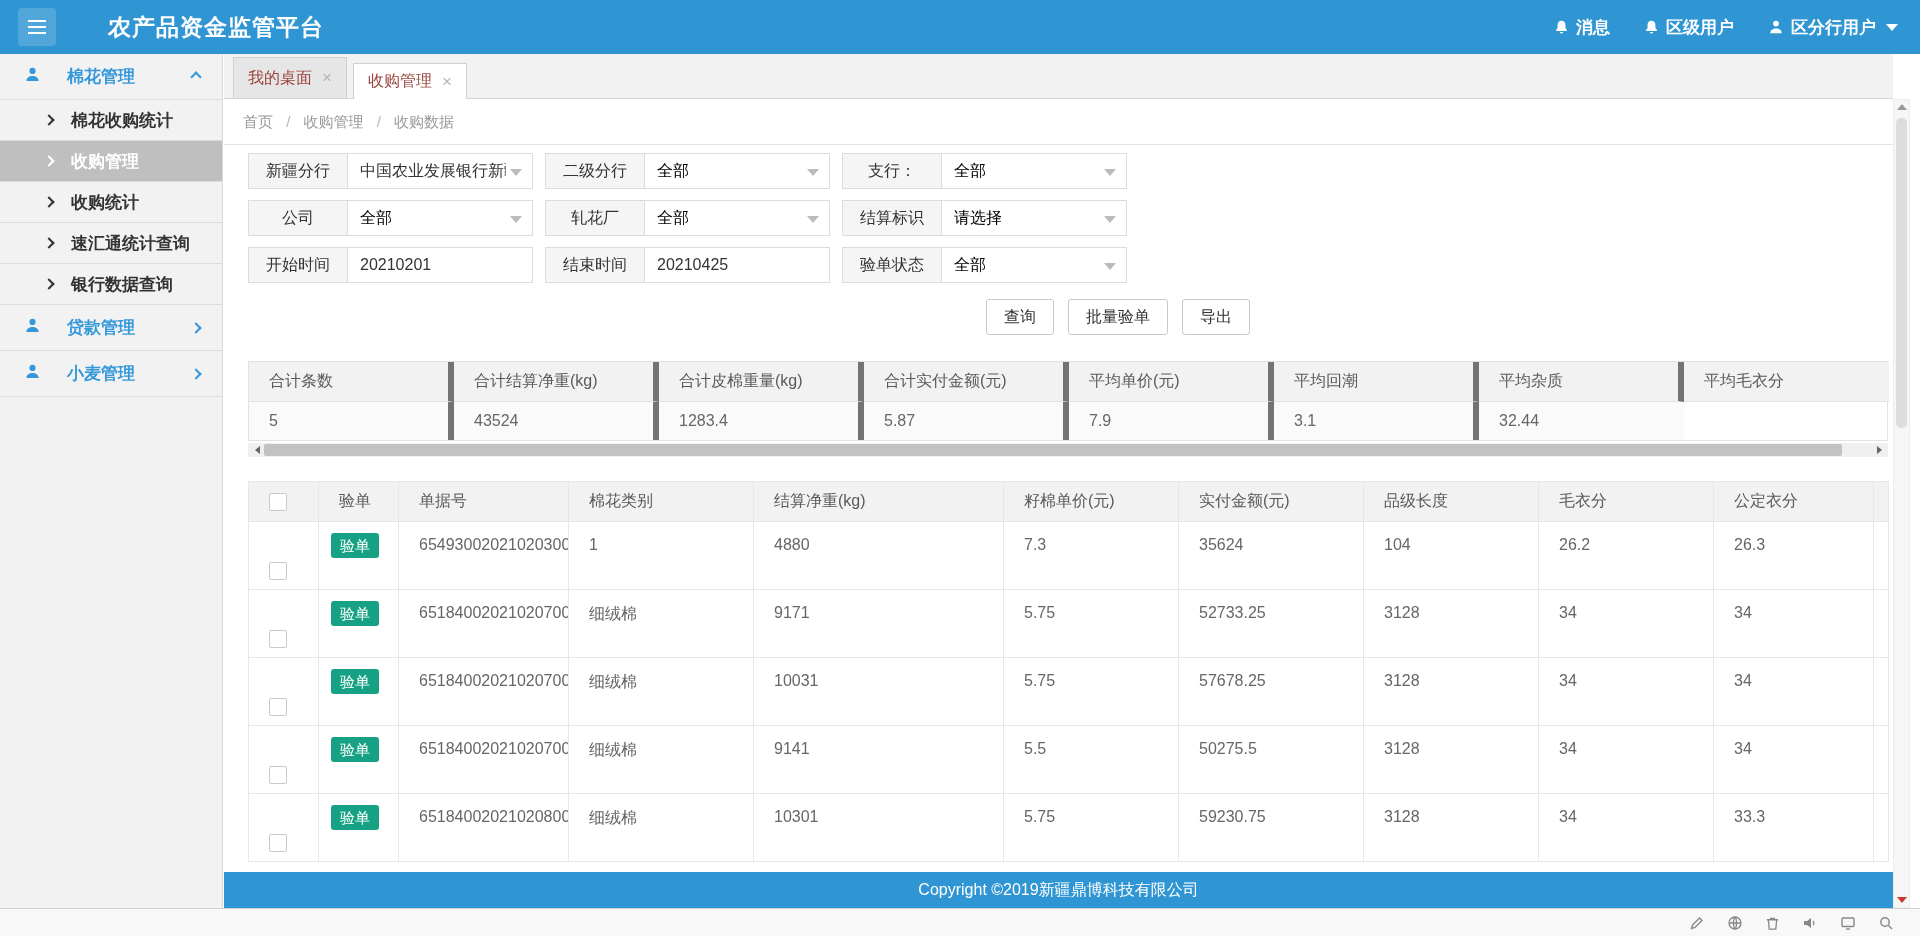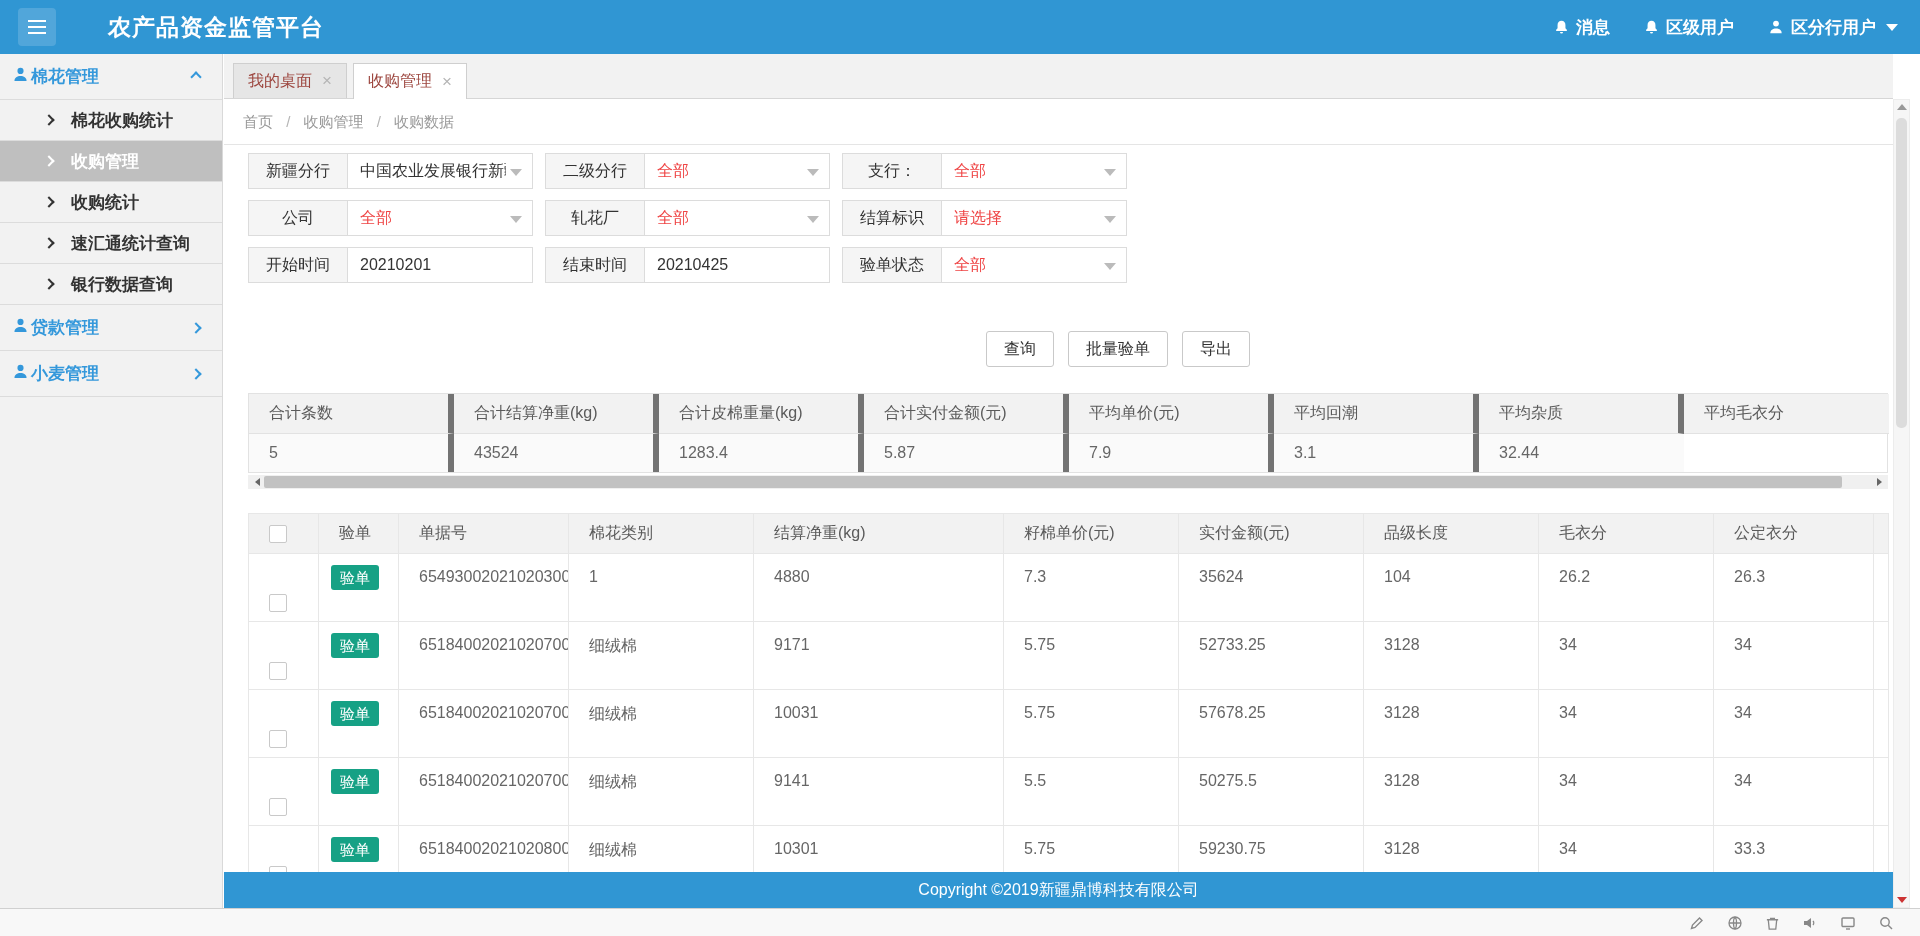--- a/index.html
+++ b/index.html
@@ -21,66 +21,66 @@
   .top-nav .nav-item { display:flex; align-items:center; gap:7px; cursor:pointer;text-align:center; }
   .top-nav svg { display:block; }
   .caret-down-w { width:0; height:0; border-left:6px solid transparent;
     border-right:6px solid transparent; border-top:7px solid #fff; margin-left:3px; }
 
   
   .sidebar { position:absolute; left:0; top:54px; width:223px; height:854px;
     background:#f2f2f2; border-right:1px solid #d9d9d9; }
   .side-item { position:relative; border-bottom:1px solid #dcdcdc; cursor:pointer;
     display:flex; align-items:center; font-weight:bold; font-size:17px; }
-  .side-parent { height:46px; color:#3498db; padding-left:12px; gap:2px; }
+  .side-parent { height:46px; color:#3498db; padding-left:24px; gap:26px; }
   .side-sub { height:41px; color:#333; padding-left:45px; gap:18px; }
   .side-sub.active { background:#bfbfbf; color:#fff; }
   .chev { display:inline-block; width:8px; height:8px;
     border-right:2px solid currentColor; border-bottom:2px solid currentColor; }
   .chev.right { transform:rotate(-45deg); }
   .chev.up { transform:rotate(-135deg); }
   .side-parent .chev-end { position:absolute; right:22px; }
   .side-parent svg { flex:none; }
 
   
   .main { position:absolute; left:224px; top:54px; width:1669px; height:818px;
     background:#fff; overflow:hidden; }
 
   .tabbar { height:45px; background:#f2f2f2; border-bottom:1px solid #d6d6d6;
     display:flex; align-items:flex-end; padding-left:9px; }
-  .tab { height:35px; display:flex; align-items:center; padding:0 14px;
+  .tab { height:41px; display:flex; align-items:center; padding:0 14px;
     font-size:16px; color:#9c453e; border:1px solid #cfcfcf; border-bottom:none;
     background:#e6e6e6; cursor:pointer; margin-right:6px; }
   .tab.active { background:#fff; position:relative; top:1px; height:36px; }
   .tab .tab-close { color:#b5b5b5; font-size:17px; margin-left:10px; cursor:pointer; }
 
   .breadcrumb { height:46px; line-height:46px; padding-left:19px; font-size:15px;
     color:#999; border-bottom:1px solid #e5e5e5; }
   .breadcrumb .bc-sep { margin:0 9px; color:#b5b5b5; }
   .breadcrumb .bc-link { cursor:pointer; }
 
   
   .filters { padding:8px 0 0 24px; }
   .frow { display:flex; margin-bottom:11px; }
   .fgroup { display:flex; width:285px; height:36px; margin-right:12px; }
   .flabel { width:100px; height:36px; background:#f5f5f5; border:1px solid #dcdcdc;
     display:flex; align-items:center; justify-content:center; font-size:16px; color:#333; }
   .fcontrol { position:relative; flex:1; height:36px; border:1px solid #dcdcdc;
     border-left:none; background:#fff; display:flex; align-items:center;
     padding:0 26px 0 12px; cursor:pointer; overflow:hidden; }
   .fvalue { font-size:16px; color:#333; white-space:nowrap; overflow:hidden; }
-  .fvalue.muted { color:#ef4444; }
+  .fvalue.muted { color:#000000; }
   .caret-icon { position:absolute; right:10px; top:15px; width:0; height:0;
     border-left:6px solid transparent; border-right:6px solid transparent;
     border-top:7px solid #bbb; }
 
   .actions { margin:16px 0 0 762px; display:flex; gap:14px; }
   .btn { height:36px; padding:0 17px; background:#fff; border:1px solid #c9c9c9;
     border-radius:3px; font-size:16px; color:#333; cursor:pointer;
-    font-family:inherit;margin-top:32px; }
+    font-family:inherit; }
 
   
   .summary { margin:26px 0 0 24px; width:1640px; border:1px solid #e2e2e2; }
   .sumrow { display:flex; }
   .sumcell { width:205px; flex:none; padding-left:20px; display:flex; align-items:center;
     font-size:16px; border-right:6px solid #737373; }
   .sumcell:last-child { border-right:none; }
   .sumrow.head .sumcell { height:40px; background:#f2f2f2; color:#5a5a5a;
     border-bottom:1px solid #e2e2e2; }
   .sumrow.vals .sumcell { height:38px; background:#fafafa; color:#666; }

